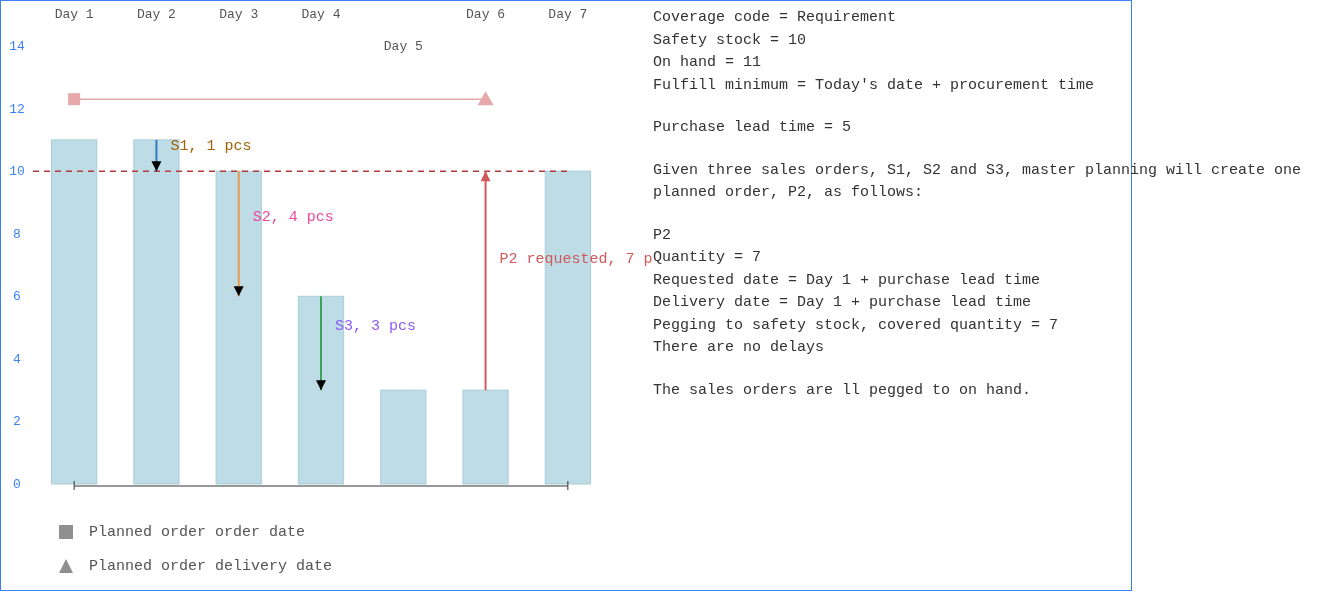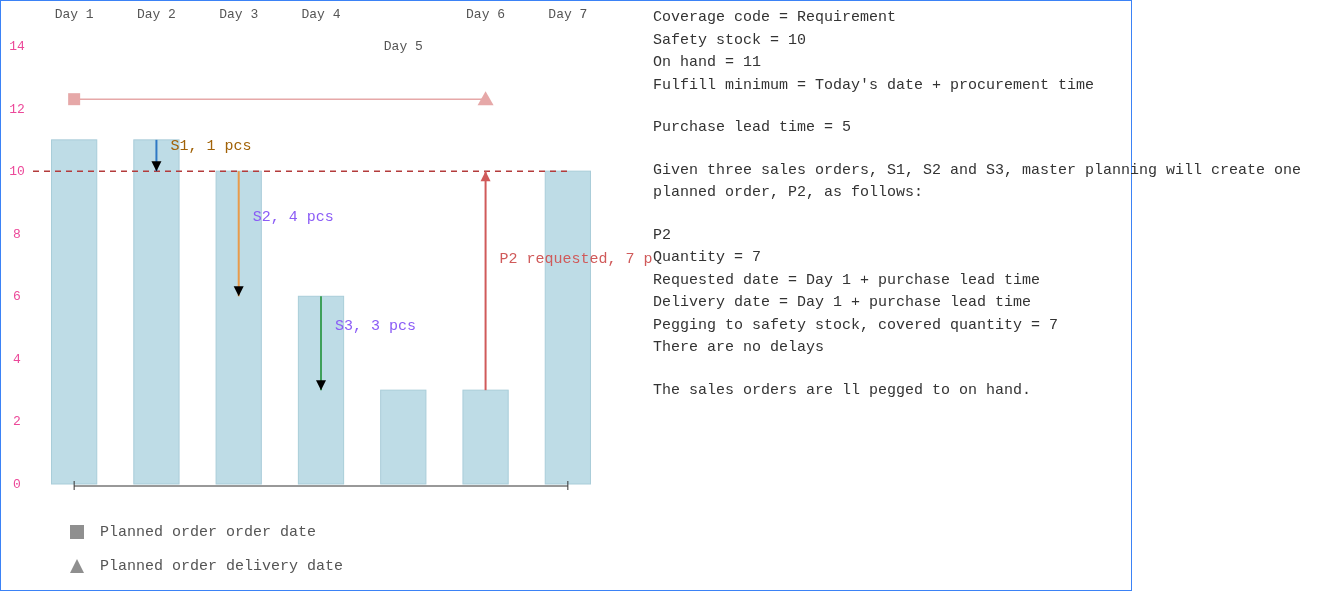--- a/index.html
+++ b/index.html
@@ -41,36 +41,36 @@
     position: absolute;
     font-size: 13px;
     color: #555;
     transform: translateX(-50%);
     white-space: nowrap;
   }
   .ylabel {
     position: absolute;
     left: -16px;
     font-size: 13px;
-    color: #ec4899;
+    color: #3b82f6;
     transform: translate(-50%, -50%);
   }
   .annot {
     position: absolute;
     font-size: 15px;
     white-space: nowrap;
   }
   .annot.blue  { color: #a16207; }
-  .annot.orange{ color: #8b5cf6; }
+  .annot.orange{ color: #ec4899; }
   .annot.green { color: #8b5cf6; }
   .annot.red   { color: #d05a5a; }
   
   .legend {
     position: absolute;
-    left: 67px;
+    left: 56px;
     top: 522px;
     text-align: right;
   }
   .legend-row {
     display: flex;
     align-items: center;
     gap: 14px;
     line-height: 1;
     margin-bottom: 16px;
     font-size: 15px;

